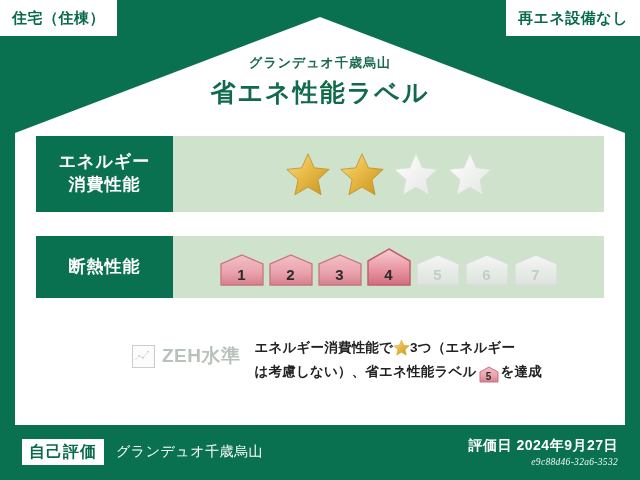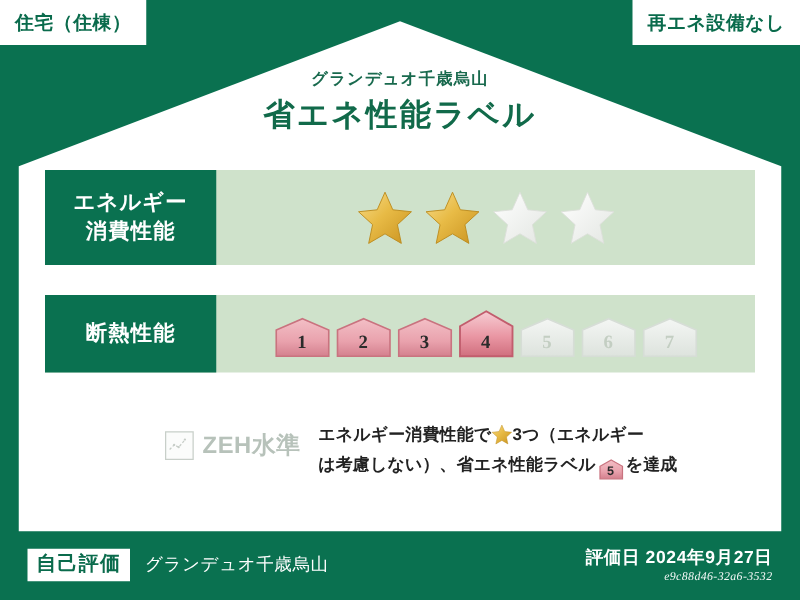--- a/index.html
+++ b/index.html
@@ -81,21 +81,21 @@
     width: 568px;
     z-index: 5;
   }
   .perf-row {
     display: flex;
     align-items: stretch;
     background: #cfe2cb;
     margin-bottom: 24px;
     min-height: 76px;
   }
-  .perf-row.insulation { min-height: 62px; font-family: Liberation Serif, serif; }
+  .perf-row.insulation { min-height: 62px; }
   .perf-label {
     background: #0a7150;
     color: #ffffff;
     font-weight: bold;
     font-size: 17px;
     letter-spacing: 1px;
     width: 137px;
     flex: 0 0 137px;
     display: flex;
     flex-direction: column;

